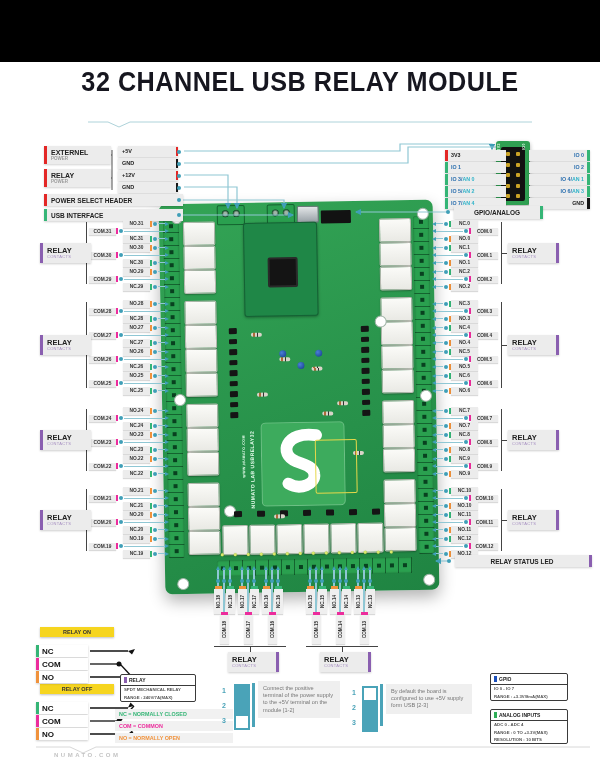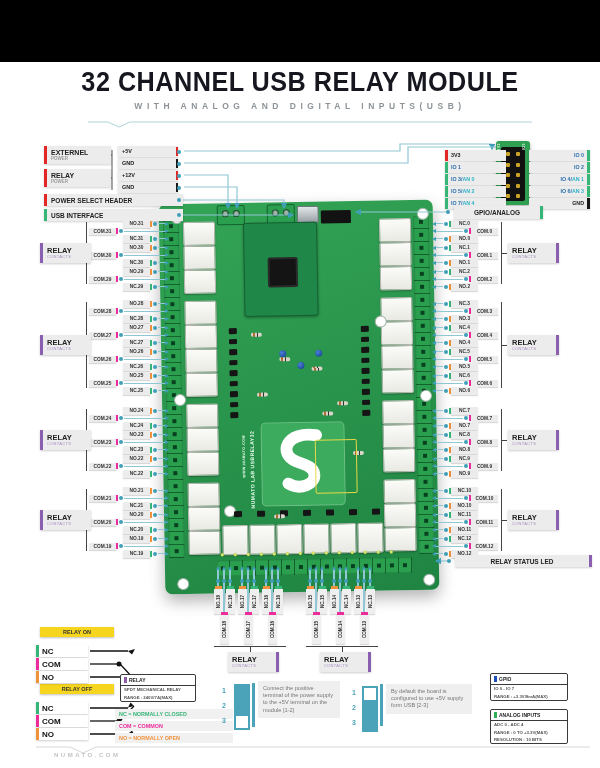--- a/index.html
+++ b/index.html
@@ -95,21 +95,20 @@
   svg{display:block;}
   #footer-site{left:54px;top:752px;font-size:6px;color:#c4c4c4;letter-spacing:2.5px;font-weight:bold;}
 </style>
 </head>
 <body>
 
 <div id="page">
 
   <div class="abs" id="topbar"></div>
   <div class="abs" id="title">32 CHANNEL USB RELAY MODULE</div>
-  <div class="abs" id="subtitle">WITH ANALOG AND DIGITAL INPUTS(USB)</div>
 
   <svg class="abs" style="left:0;top:116px" width="600" height="14">
     <polyline points="88,6 108,6 119,11 130,6 532,6" fill="none" stroke="#aed3da" stroke-width="1"></polyline>
   </svg>
 
   <div class="abs" id="board">
       <div class="tstrip-v" style="left: 4px; top: 16px; height: 338px;"></div>
       <div class="tstrip-v" style="left: 254px; top: 16px; height: 338px;"></div>
       <div class="tstrip-h" style="left: 52px; top: 357px; width: 196px;"></div>
       <div class="relay" style="left: 24px; top: 18px; width: 30px; height: 22px;"></div>

